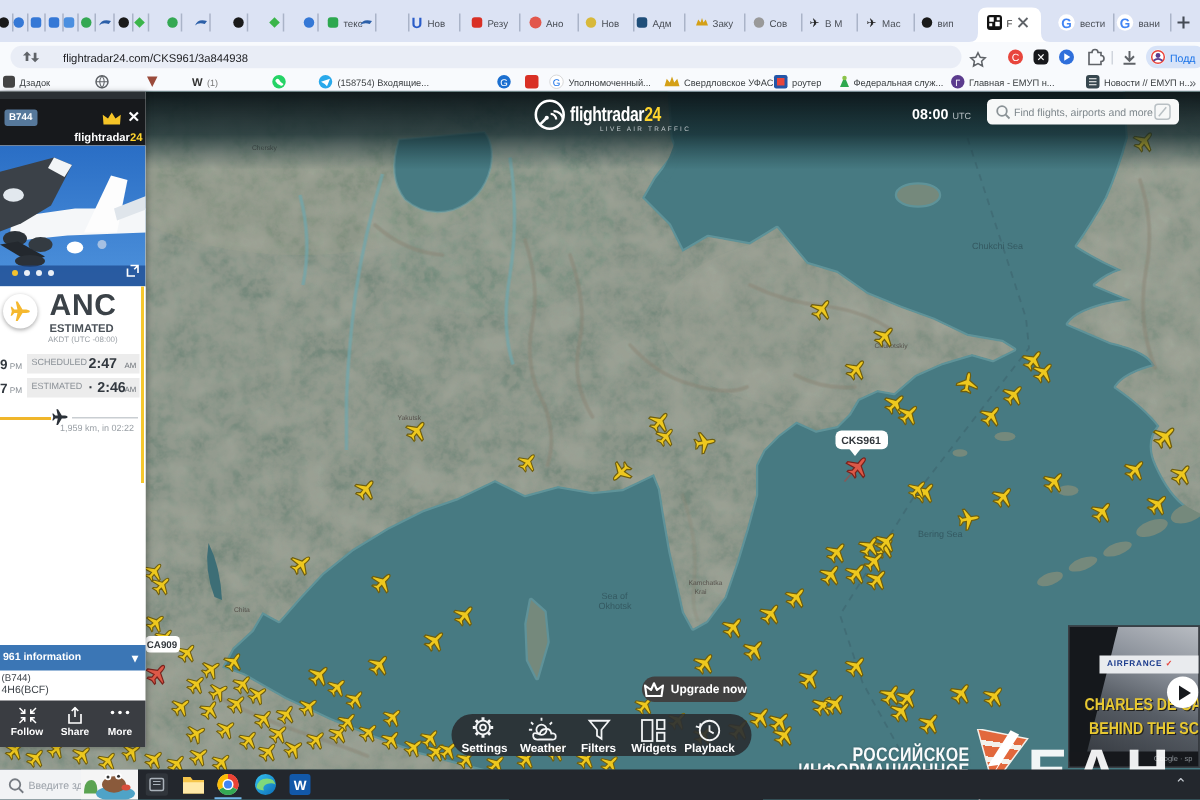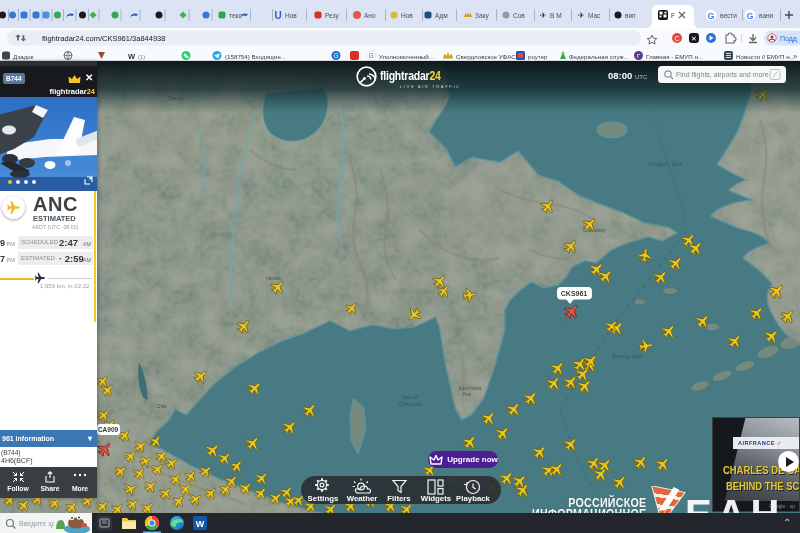--- a/index.html
+++ b/index.html
@@ -3,21 +3,21 @@
 <style>
 *{margin:0;padding:0;box-sizing:border-box}
 html,body{width:800px;height:533px;overflow:hidden}
 body{font-family:"Liberation Sans",sans-serif;position:relative;background:#45767e}
 #root{position:absolute;inset:0;width:800px;height:533px;overflow:hidden}
 #tabbar{position:absolute;left:0;top:0;width:800px;height:28px;background:#dce3f4}
 #toolbar{position:absolute;left:0;top:28px;width:800px;height:20px;background:#f8fafd}
 #bookmarks{position:absolute;left:0;top:48px;width:800px;height:13px;background:#f8fafd;border-bottom:1px solid #d7dce4}
 #map{position:absolute;left:0;top:61px}
 #fr24head{position:absolute;left:0;top:61px;width:800px;height:46px}
-#upgrade{position:absolute;left:428px;top:451px;width:70px;height:17px;background:#4c1d95;border-radius:9px;color:#fff;font-size:8px;font-weight:bold;display:flex;align-items:center;justify-content:center;gap:3px}
+#upgrade{position:absolute;left:428px;top:451px;width:70px;height:17px;background:#404040;border-radius:9px;color:#fff;font-size:8px;font-weight:bold;display:flex;align-items:center;justify-content:center;gap:3px}
 #upgrade svg{flex:0 0 auto}
 #btoolbar{position:absolute;left:301px;top:476px;width:200px;height:28px;background:rgba(42,47,51,0.92);border-radius:14px}
 #vidad{position:absolute;left:712px;top:417px;width:88px;height:95px;background:#23262b;border:1px solid #3a3f45;overflow:hidden}
 #vcontent{position:absolute;inset:0;background:linear-gradient(200deg,#b8bcc2 0%,#8d939c 28%,#585e66 55%,#2e3238 100%)}
 #vcontent:before{content:"";position:absolute;left:-24px;top:-10px;width:46px;height:98px;background:#15181c;transform:rotate(14deg)}
 #vband{position:absolute;left:20px;top:19px;right:-2px;height:12px;background:#e9ebee;color:#1a3a8c;font-size:5.5px;font-weight:bold;letter-spacing:0.5px;line-height:12px;padding-left:5px}
 #vtxt1{position:absolute;left:10px;top:46px;color:#e7c832;font-size:11.5px;font-weight:bold;transform:scaleX(0.82);transform-origin:left;white-space:nowrap;text-shadow:1px 1px 0 #222}
 #vtxt2{position:absolute;left:13px;top:62px;color:#e7c832;font-size:11.5px;font-weight:bold;transform:scaleX(0.82);transform-origin:left;white-space:nowrap;text-shadow:1px 1px 0 #222}
 #vplay{position:absolute;left:65px;top:33px;width:21px;height:21px;background:#fff;border-radius:50%}
 #vtri{position:absolute;left:8px;top:5.5px;width:0;height:0;border-left:8px solid #17191d;border-top:5px solid transparent;border-bottom:5px solid transparent}
@@ -495,21 +495,21 @@
 <div id="anc3">AKDT (UTC -08:00)</div>
 <div class="srow" style="top:45px">
           <span class="sfrag"><b>9</b> PM</span>
           <span class="slab">SCHEDULED</span>
           <span class="sval">2:47</span>
           <span class="sam">AM</span>
         </div>
 <div class="srow" style="top:61px">
           <span class="sfrag"><b>7</b> PM</span>
           <span class="slab">ESTIMATED</span>
-          <span class="sval">· 2:59</span>
+          <span class="sval">· 2:46</span>
           <span class="sam">AM</span>
         </div>
 <div id="prog">
           <div id="prog-y"></div>
           <svg width="12" height="12" viewBox="-8 -8 16 16">
             <path d="M 0,-6.8 C 1,-6.8 1.3,-4.6 1.3,-3.2 L 1.3,-1.6 L 7,1.8 L 7,3.2 L 1.3,2 L 1.3,4.2 L 3.2,5.9 L 3.2,6.8 L 0,6 L -3.2,6.8 L -3.2,5.9 L -1.3,4.2 L -1.3,2 L -7,3.2 L -7,1.8 L -1.3,-1.6 L -1.3,-3.2 C -1.3,-4.6 -1,-6.8 0,-6.8 Z" fill="#2b3138" transform="rotate(90)"></path>
           </svg>
           <div id="prog-g"></div>
         </div>
 <div id="dist">1,959 km, in 02:22</div>

